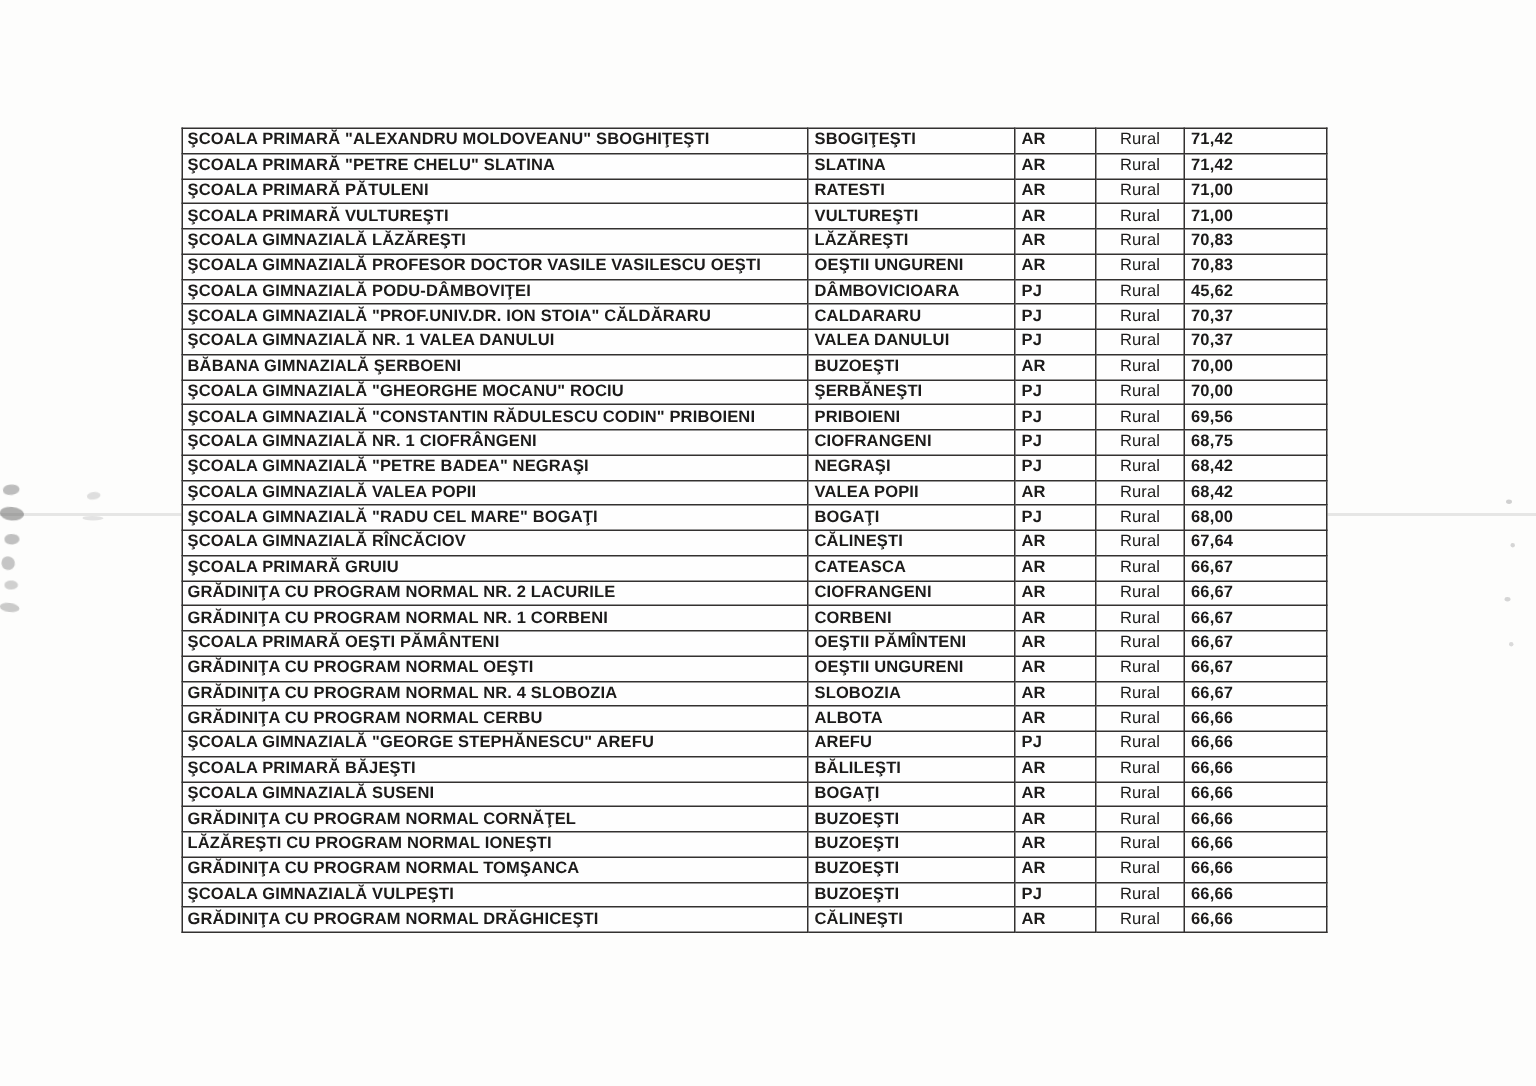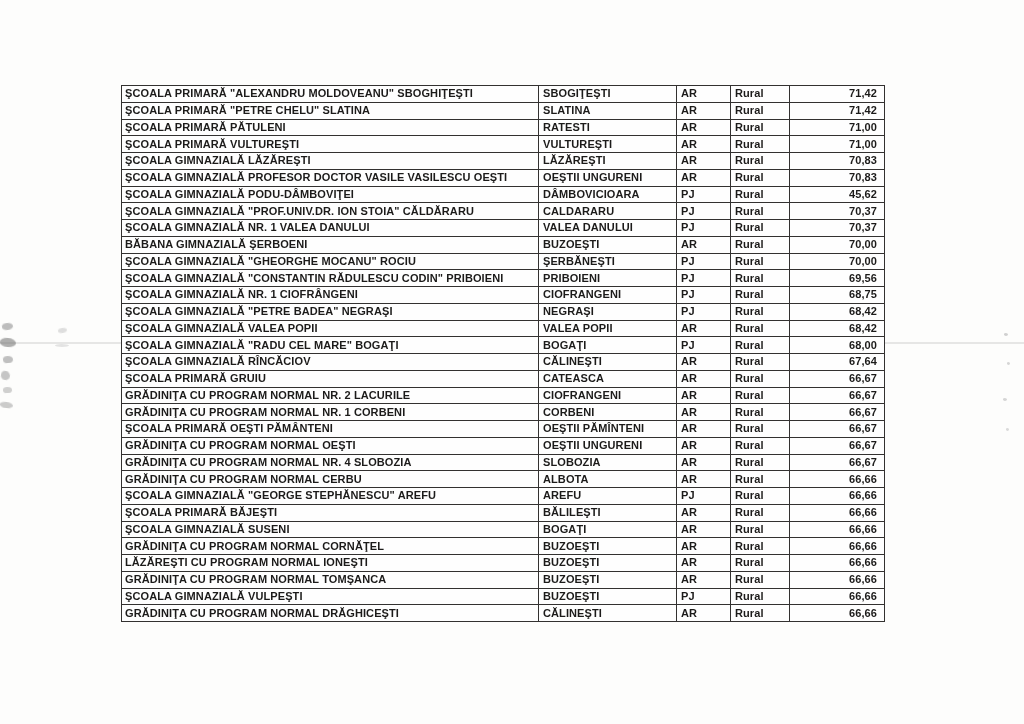--- a/index.html
+++ b/index.html
@@ -56,22 +56,22 @@
     font-size: 11px;
     line-height: 1;
     font-weight: 600;
     color: #1c1b1a;
     letter-spacing: 0.1px;
     white-space: nowrap;
     overflow: hidden;
     vertical-align: middle;
   }
   table.results-table td.col-school   { padding-left: 3px; }
-  table.results-table td.col-area     { font-weight: 700; }
-  table.results-table td.col-score    { text-align: right; padding-right: 7px; }
+  table.results-table td.col-area     { font-weight: 400; text-align: center; }
+  table.results-table td.col-score    { text-align: left; padding-right: 7px; }
 </style>
 </head>
 <body>
 
 <div class="scan-page">
 
   <div class="scan-streak"></div>
 
   <div class="smudge" style="left:2px;  top:323px; width:11px; height:7px; background:#8a8a8a; opacity:.55; transform:rotate(-8deg);"></div>
   <div class="smudge" style="left:0px;  top:338px; width:16px; height:9px; background:#707070; opacity:.55; transform:rotate(4deg);"></div>

